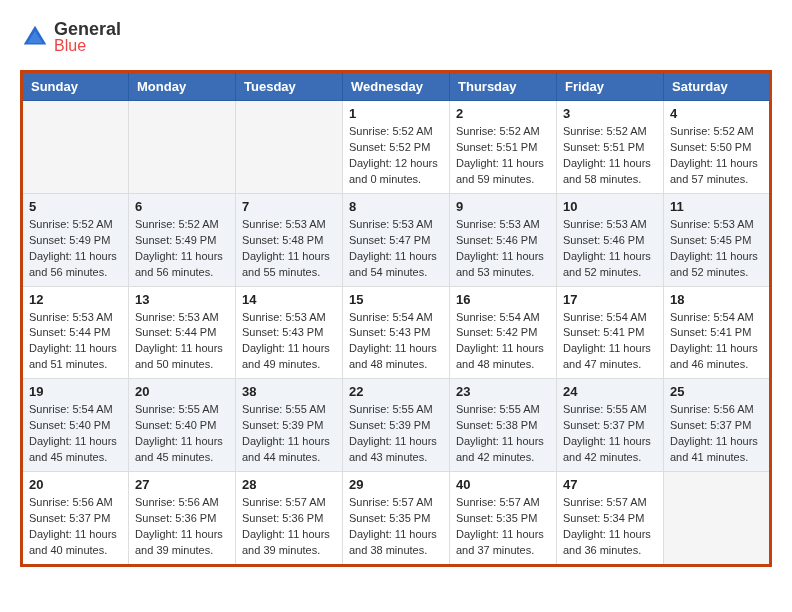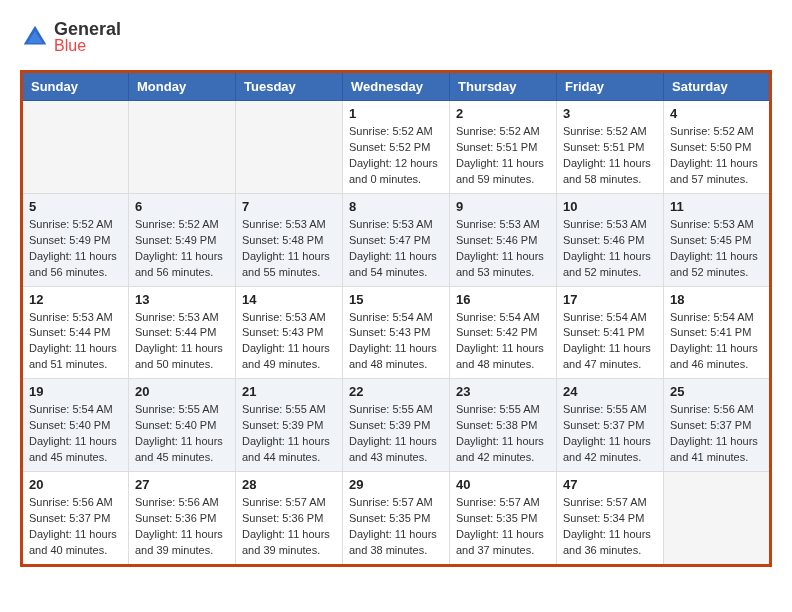--- a/index.html
+++ b/index.html
@@ -274,21 +274,21 @@
 and 45 minutes.</div>
         </td>
         <td>
           <div class="day-number">20</div>
           <div class="day-info" style="white-space: pre-line;">Sunrise: 5:55 AM
 Sunset: 5:40 PM
 Daylight: 11 hours
 and 45 minutes.</div>
         </td>
         <td>
-          <div class="day-number">21</div>
+          <div class="day-number">38</div>
           <div class="day-info" style="white-space: pre-line;">Sunrise: 5:55 AM
 Sunset: 5:39 PM
 Daylight: 11 hours
 and 44 minutes.</div>
         </td>
         <td>
           <div class="day-number">22</div>
           <div class="day-info" style="white-space: pre-line;">Sunrise: 5:55 AM
 Sunset: 5:39 PM
 Daylight: 11 hours

